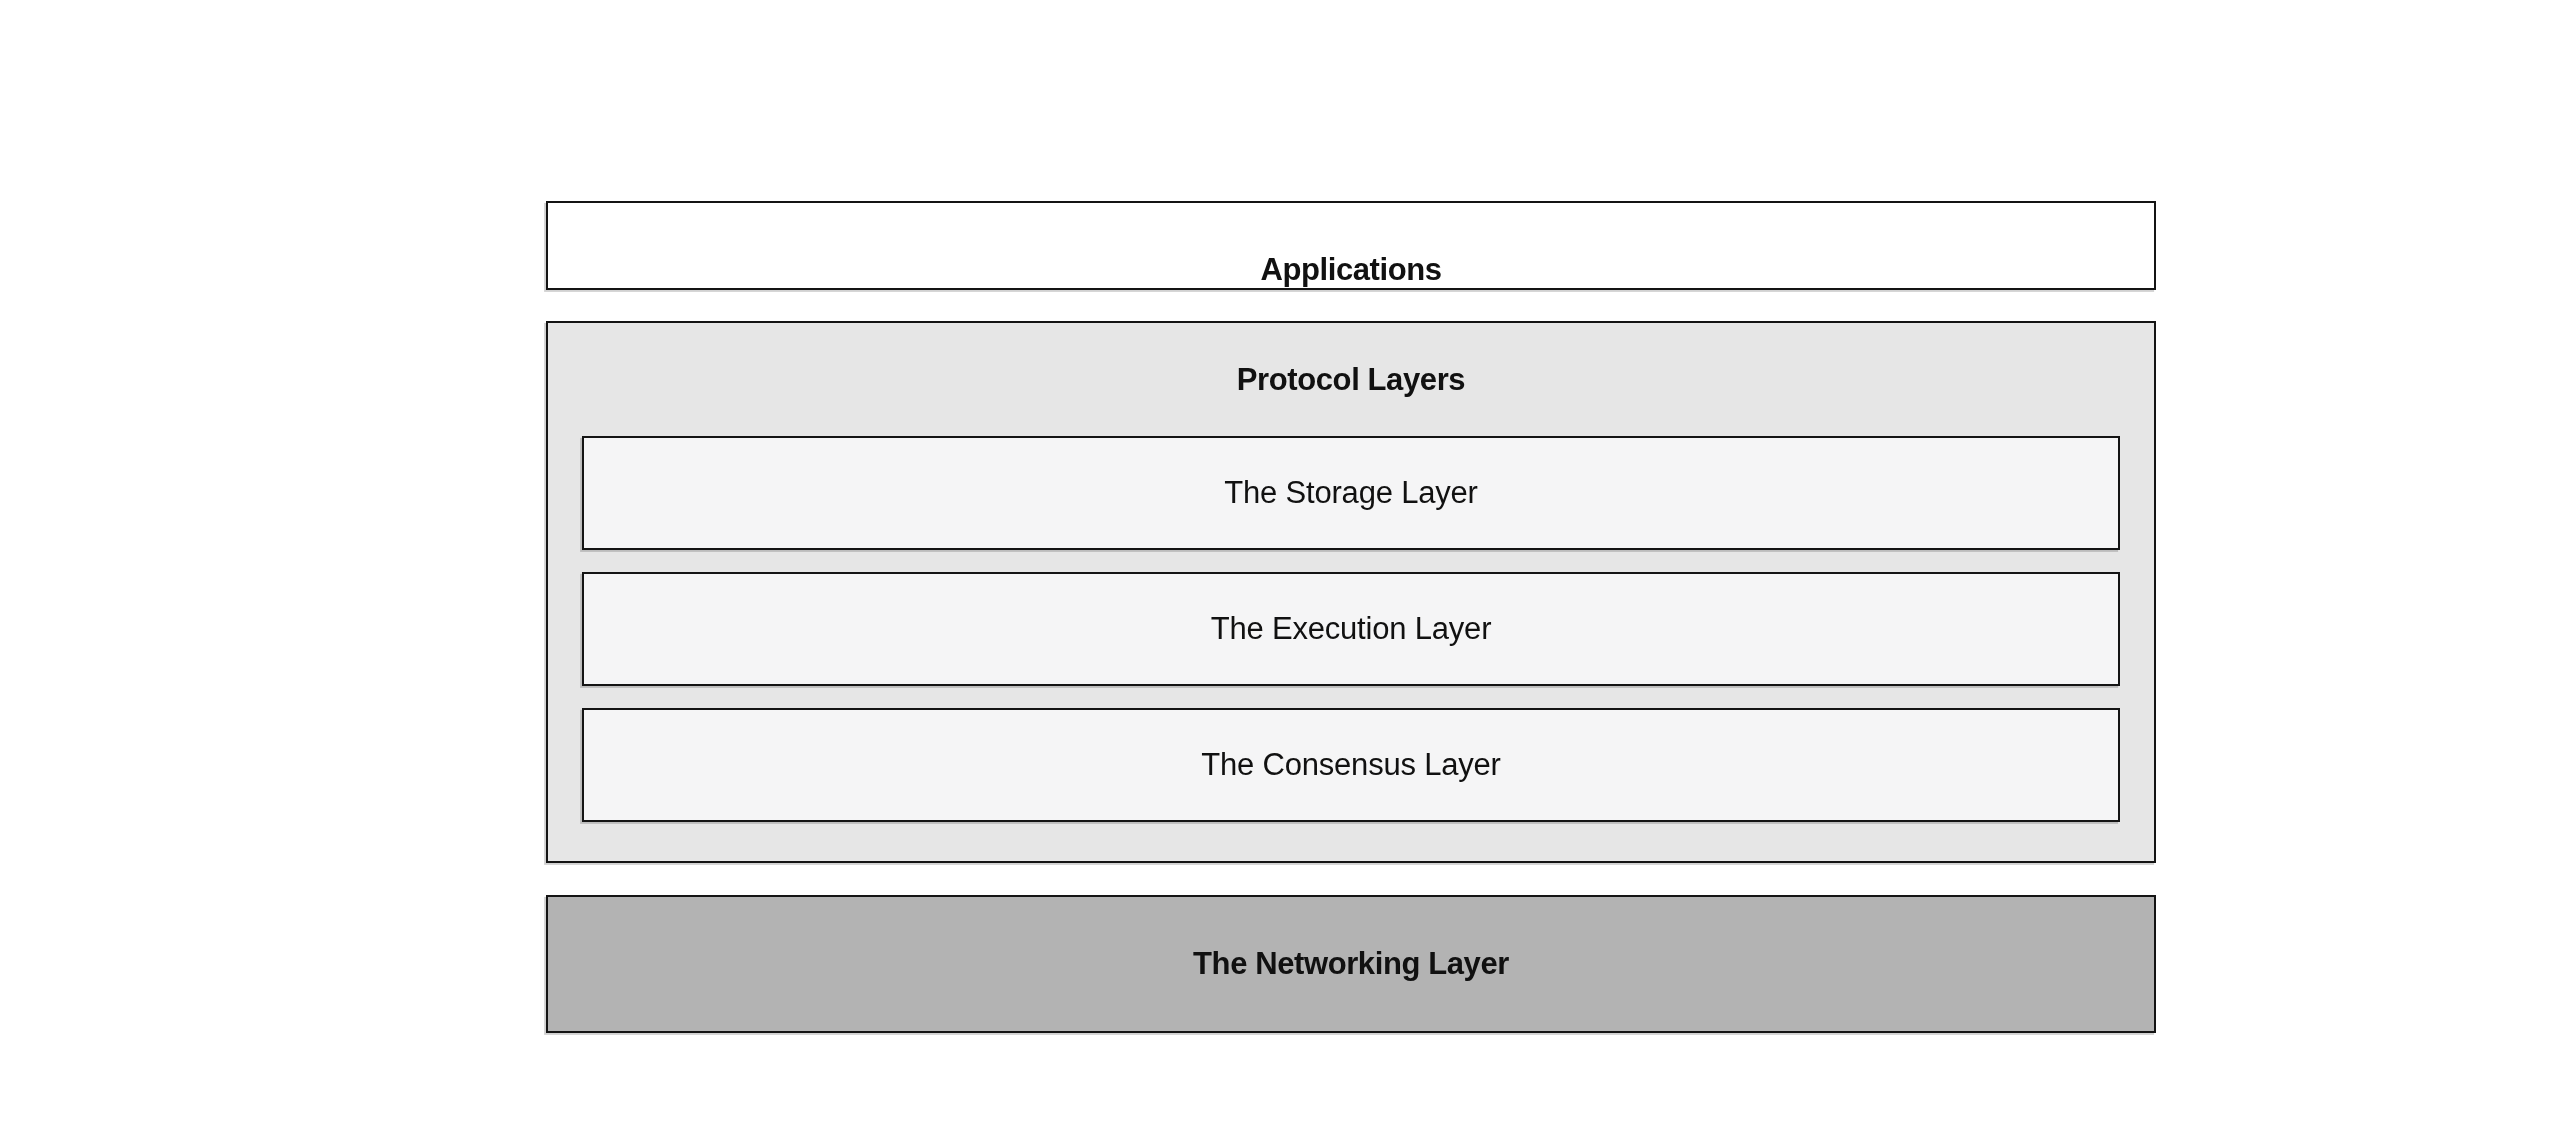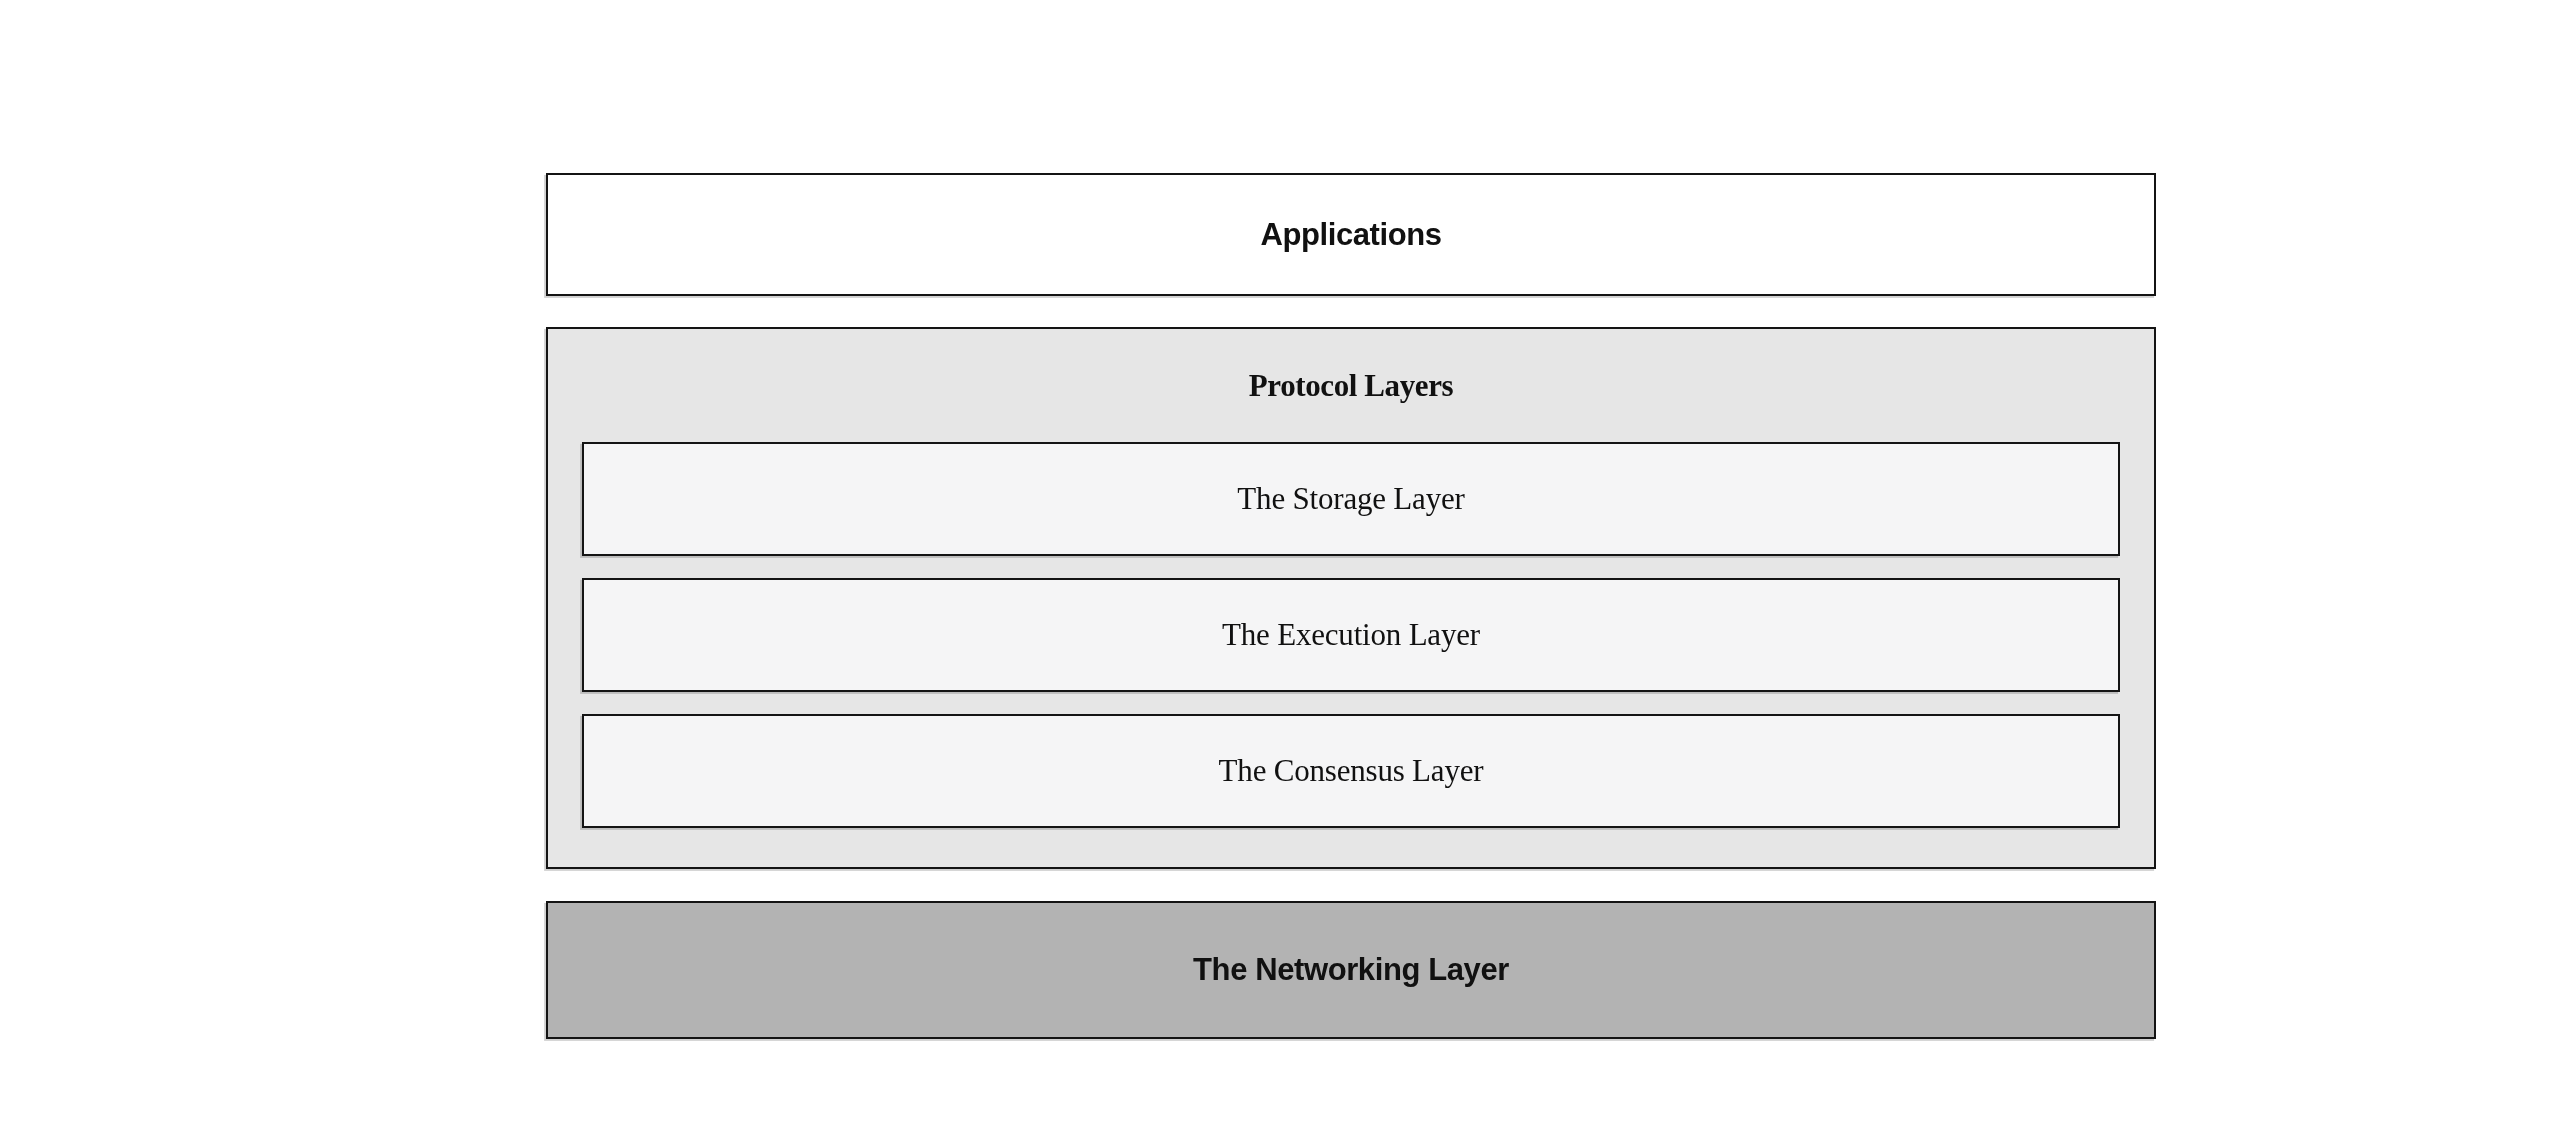--- a/index.html
+++ b/index.html
@@ -30,33 +30,33 @@
     font-size: 31px;
     font-weight: 700;
     letter-spacing: -0.4px;
   }
   .layer-label {
     font-size: 31px;
     font-weight: 400;
     letter-spacing: -0.2px;
   }
   .applications-box {
-    height: 123px;
+    height: 89px;
     background: #ffffff;
     display: flex;
-    align-items: center;
+    align-items: flex-end;
     justify-content: center;
     margin-bottom: 31px;
+    margin-top: 28px;
   }
   .protocol-box {
     height: 542px;
     background: #e6e6e6;
     padding: 0 34px;
     margin-bottom: 32px;
-    font-family: Liberation Serif, serif;
   }
   .protocol-title {
     height: 113px;
     display: flex;
     align-items: center;
     justify-content: center;
   }
   .inner-box {
     height: 114px;
     background: #f5f5f6;

